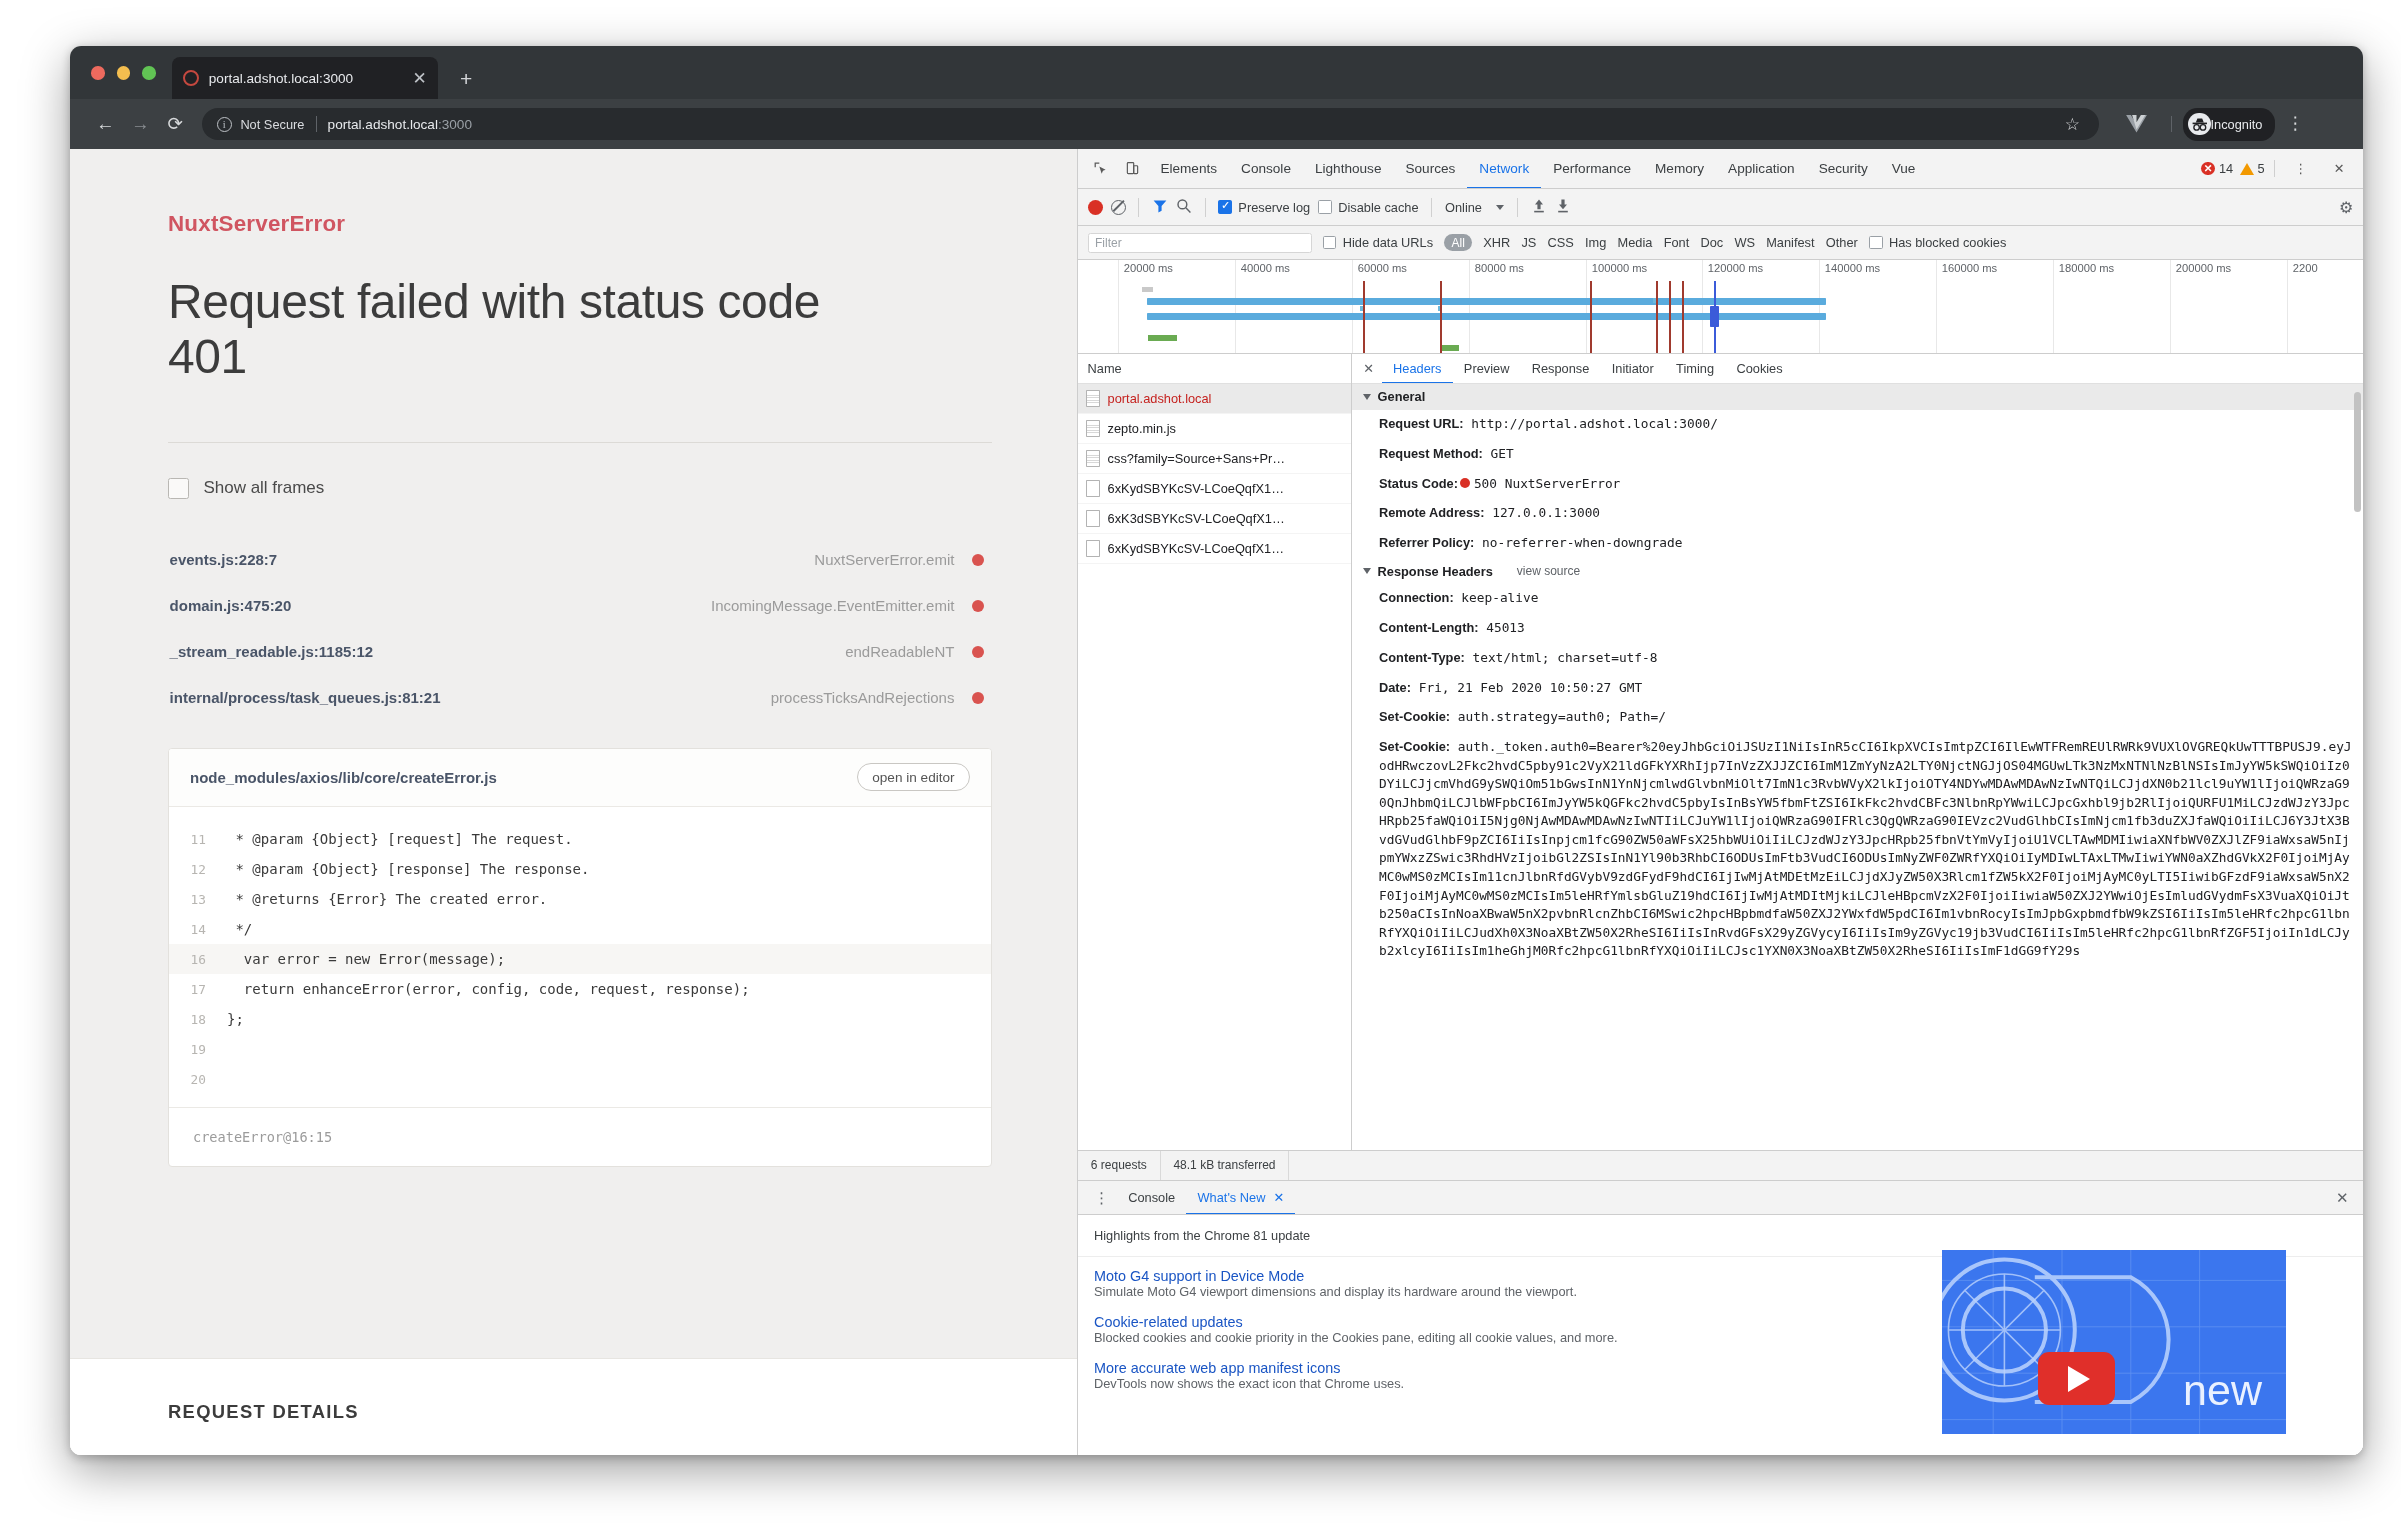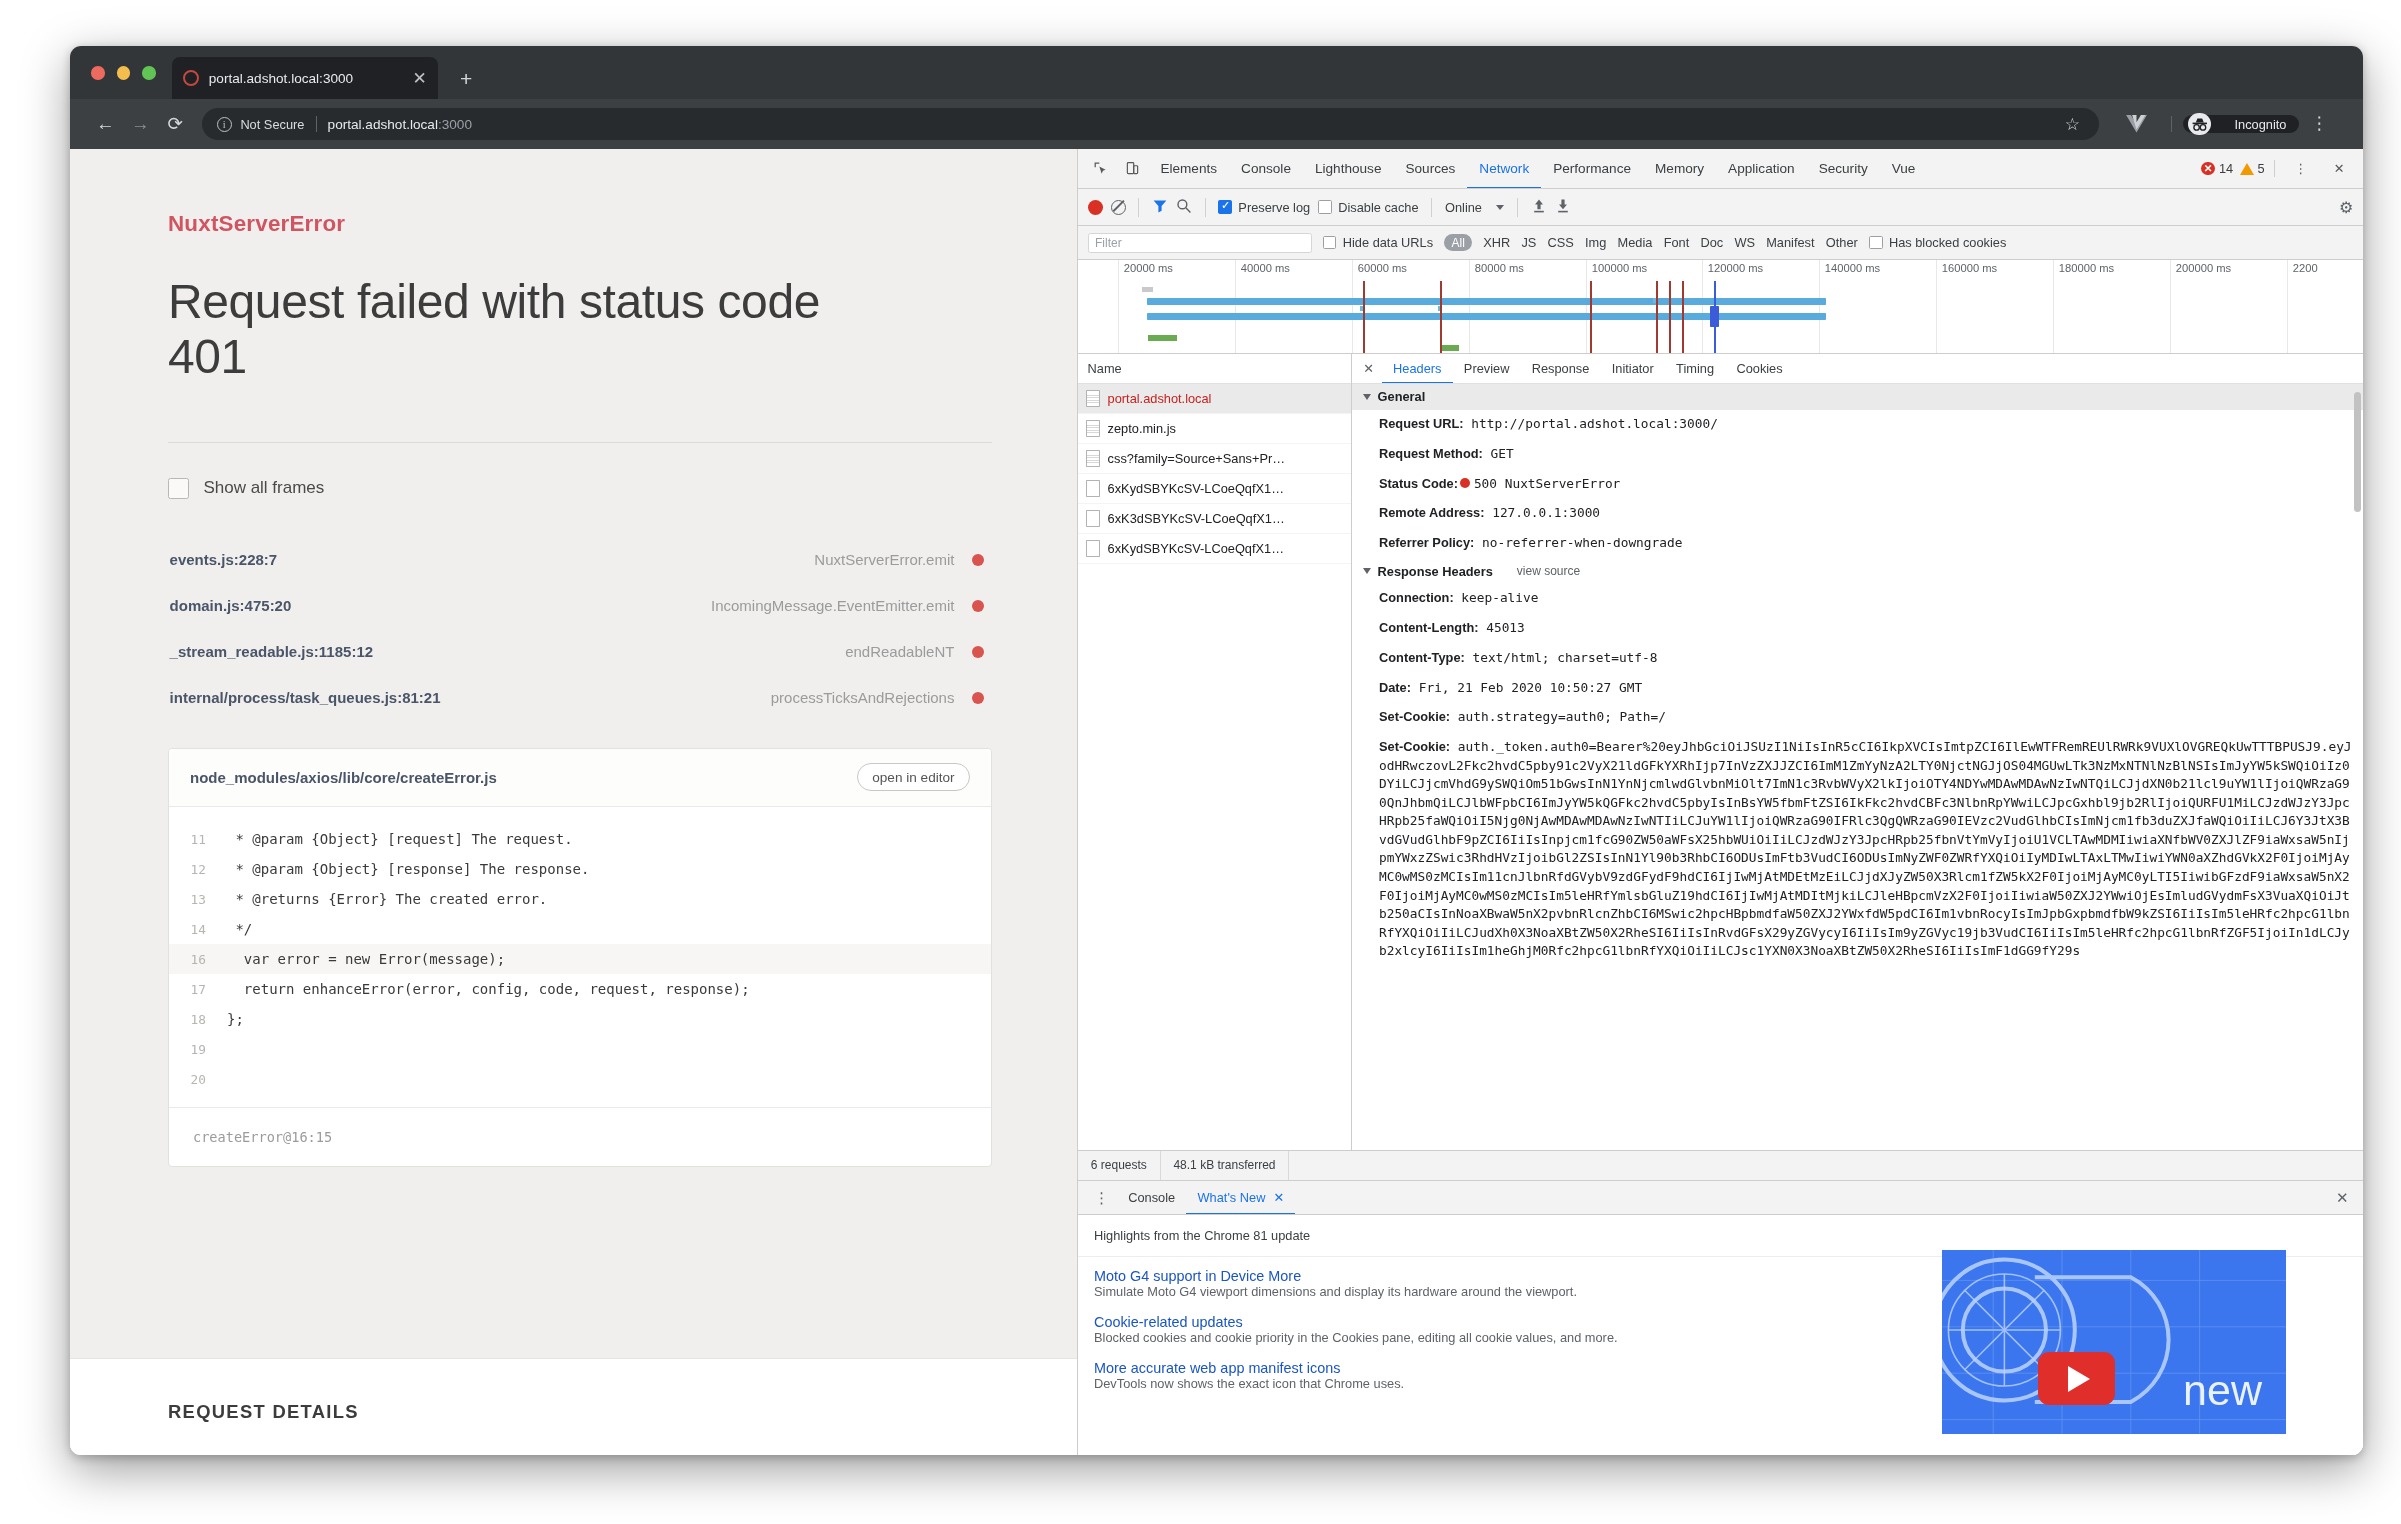--- a/index.html
+++ b/index.html
@@ -74,22 +74,22 @@
     color: #bdc1c6; font-size: 10.4px; line-height: 13.6px; text-align: center;
     font-family: "Liberation Serif", serif; flex: 0 0 auto;
   }
   .notsecure { color: #dadce0; font-size: 12.8px; margin-left: 8.8px; }
   .vdiv { width: 0.8px; height: 16px; background: #5f6368; margin: 0 11.2px; }
   .url { font-size: 13.6px; color: #e8eaed; }
   .url .muted { color: #9aa0a6; }
   .star { color: #d7d9db; font-size: 17px; margin-left: auto; padding: 0 4.8px; }
   .vueicon { width: 21px; height: 17.6px; margin: 0 12.8px 0 14.4px; }
   .incog {
-    display: flex; align-items: center; gap: 24px;
-    background: #202124; border-radius: 14.4px; height: 18px; padding: 0 12.8px 0 4.8px;
+    display: flex; align-items: center; gap: 0;
+    background: #202124; border-radius: 14.4px; height: 33px; padding: 0 12.8px 0 4.8px;
   }
   .incog-av {
     width: 22.4px; height: 22.4px; border-radius: 50%; background: #e8eaed;
     display: flex; align-items: center; justify-content: center;
   }
   .incog-label { color: #e8eaed; font-size: 12.8px; }
   .kebab { color: #d7d9db; font-size: 17.6px; margin-left: 11.2px; line-height: 1; letter-spacing: 0; }
 
   
   .content { position: relative; height: 1306px; background: #fff; display: flex; }
@@ -709,21 +709,21 @@
             <div class="dwtab active">
               <span>What's New</span>
               <span>✕</span>
             </div>
             <div class="dw-close">✕</div>
           </div>
           <div class="whatsnew">
             <div class="wn-sub">Highlights from the Chrome 81 update</div>
             <div class="wn-items">
               <div class="wn-item">
-                <div class="wn-title">Moto G4 support in Device More</div>
+                <div class="wn-title">Moto G4 support in Device Mode</div>
                 <div class="wn-desc">Simulate Moto G4 viewport dimensions and display its hardware around the viewport.</div>
               </div>
               <div class="wn-item">
                 <div class="wn-title">Cookie-related updates</div>
                 <div class="wn-desc">Blocked cookies and cookie priority in the Cookies pane, editing all cookie values, and more.</div>
               </div>
               <div class="wn-item">
                 <div class="wn-title">More accurate web app manifest icons</div>
                 <div class="wn-desc">DevTools now shows the exact icon that Chrome uses.</div>
               </div>

